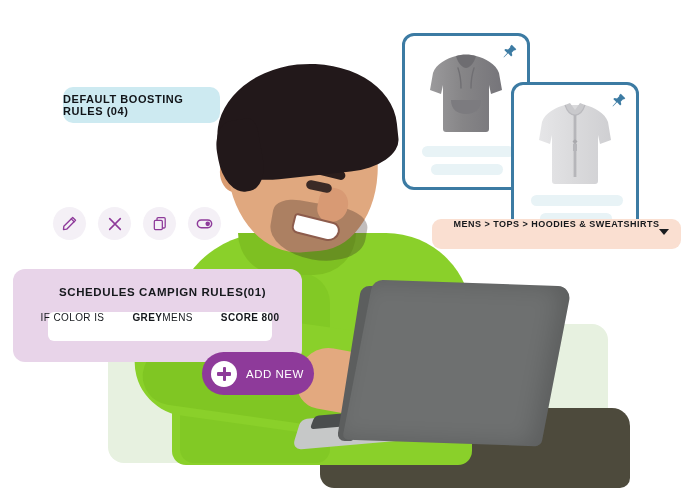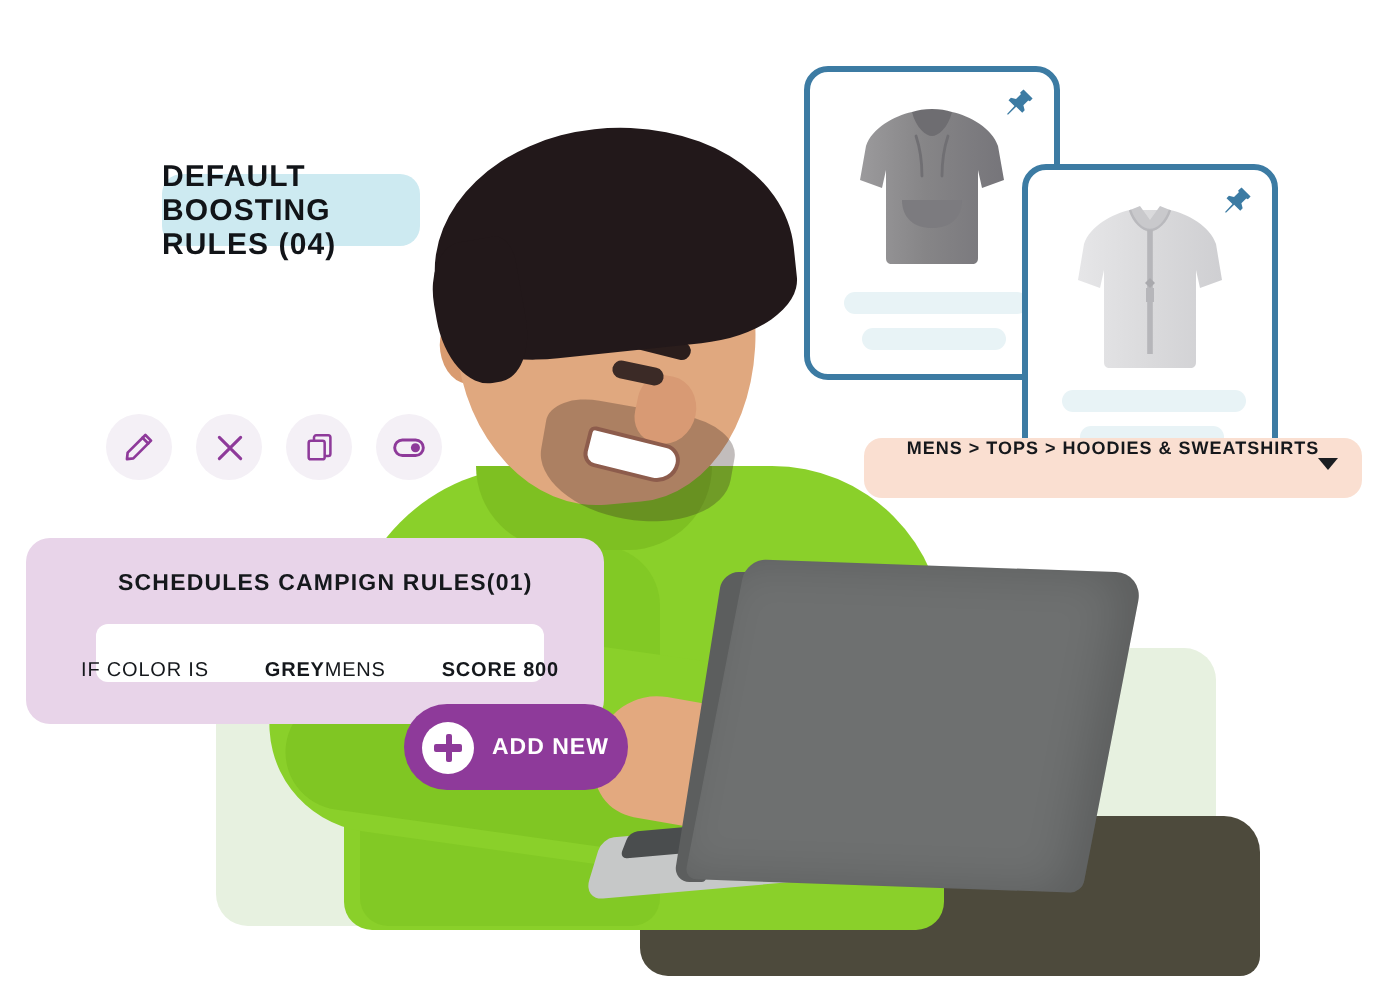--- a/index.html
+++ b/index.html
@@ -223,23 +223,23 @@
     background: #cdeaf1;
     border-radius: 10px;
     display: flex;
     align-items: center;
     justify-content: center;
     color: #111418;
     font-weight: 700;
     letter-spacing: .55px;
   }
   .chip-boosting {
-    left: 81px; top: 87px;
-    width: 129px; height: 36px;
-    font-size: 15px;
+    left: 63px; top: 87px;
+    width: 157px; height: 36px;
+    font-size: 11px;
   }
   .chip-order {
     left: 20px; top: 145px;
     width: 95px; height: 33px;
     font-size: 9px;
   }
 
   
   .icon-row {
     position: absolute;
@@ -276,21 +276,21 @@
     color: #15181c;
     margin-left: 20px;
   }
   .rule-value {
     position: absolute;
     left: 35px; top: 43px;
     width: 224px; height: 29px;
     background: #ffffff;
     border-radius: 6px;
     display: flex;
-    align-items: flex-end;
+    align-items: flex-start;
     justify-content: center;
     font-size: 10px;
     letter-spacing: .4px;
     color: #15181c;
     white-space: nowrap;
   }
   .rule-value b { font-weight: 800; padding-left: 28px; }
 
   
   .add-new {
@@ -322,21 +322,21 @@
   }
   .add-new-circle::before {
     left: 6px; top: 11.5px; width: 14px; height: 3.5px;
   }
   .add-new-circle::after {
     top: 6px; left: 11.5px; height: 14px; width: 3.5px;
   }
   .add-new-label {
     color: #ffffff;
     font-size: 11.5px;
-    font-weight: 700;
+    font-weight: 400;
     letter-spacing: .5px;
   }
 
   
   .pcard {
     position: absolute;
     background: #ffffff;
     border: 3px solid #3c7ba3;
     border-radius: 12px;
     box-sizing: border-box;

